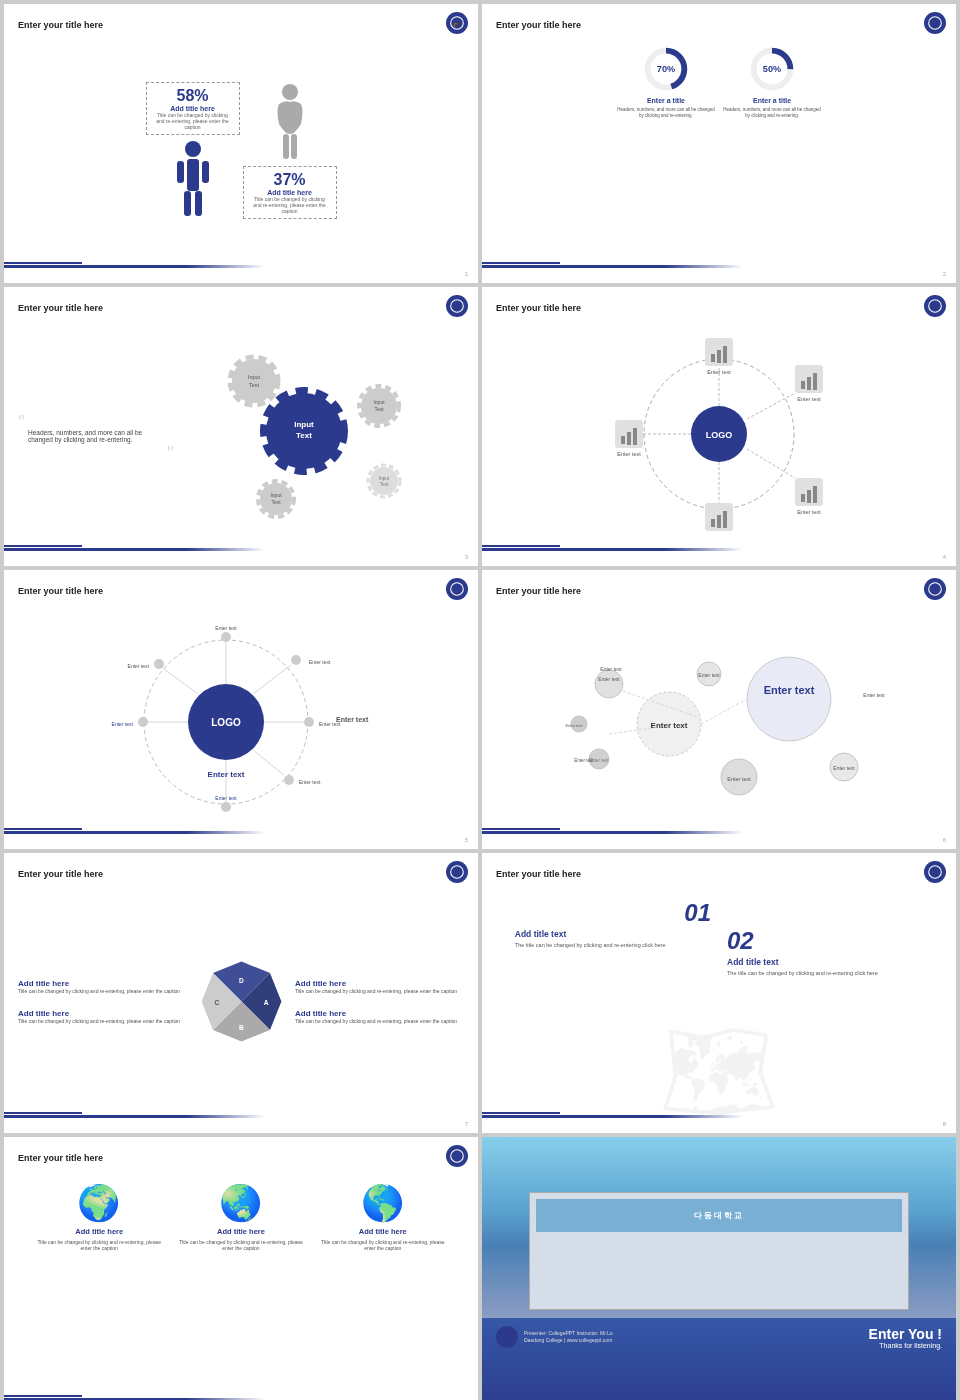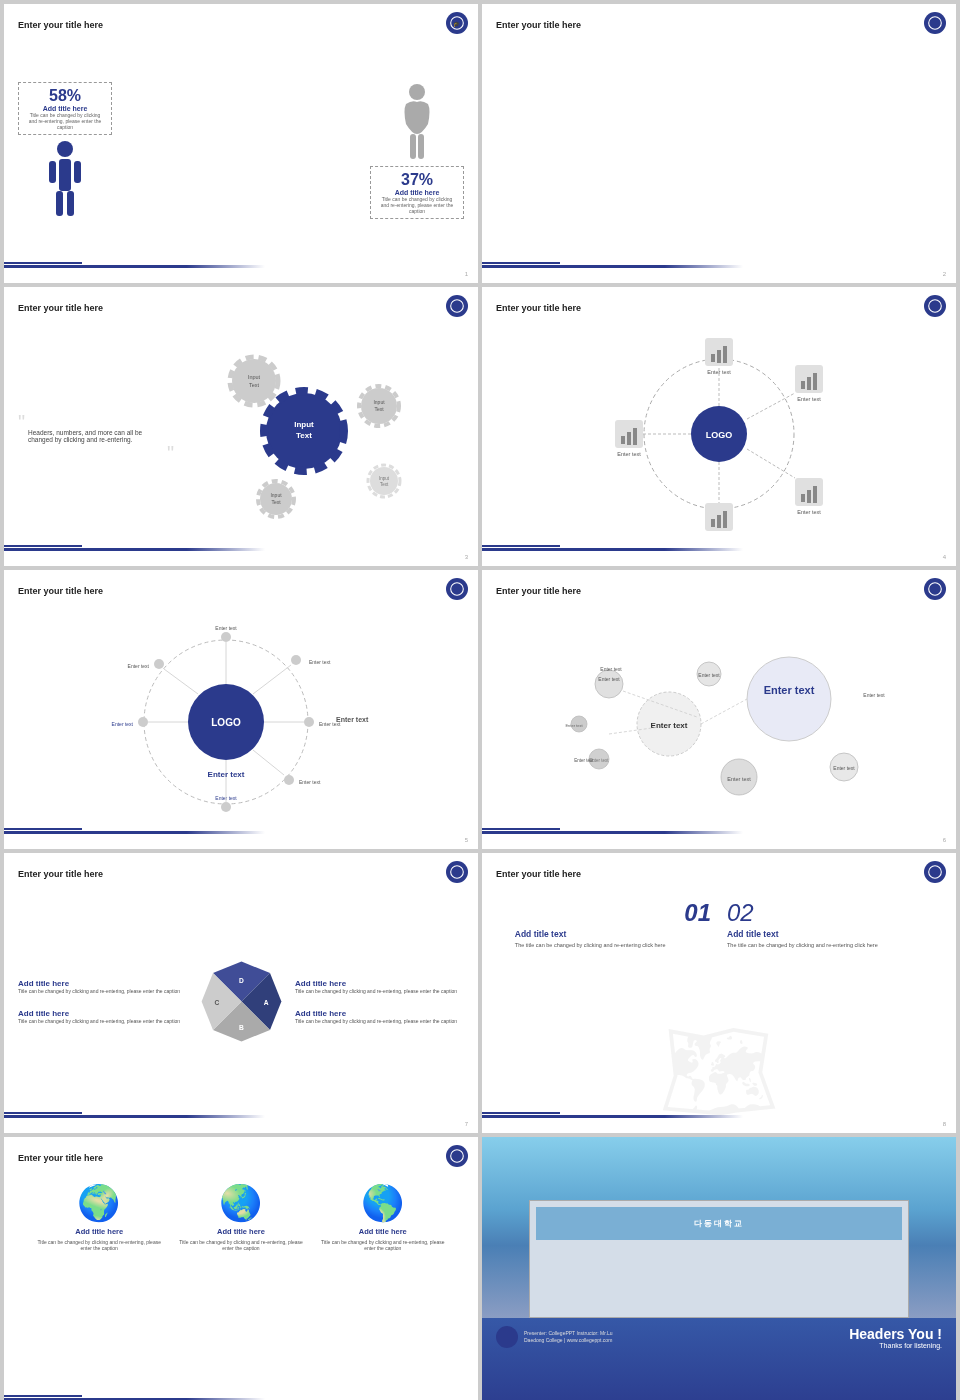--- a/index.html
+++ b/index.html
@@ -34,21 +34,21 @@
     .logo-circle svg { width: 14px; height: 14px; }
     .slide-num {
       position: absolute;
       bottom: 6px;
       right: 10px;
       font-size: 6px;
       color: #aaa;
     }
 
     
-    .slide1-content { display: flex; align-items: center; justify-content: space-between; gap: 3px; height: calc(100% - 20px); }
+    .slide1-content { display: flex; align-items: center; justify-content: center; gap: 3px; height: calc(100% - 20px); }
     .gender-block { display: flex; flex-direction: column; align-items: center; gap: 4px; }
     .gender-figure { width: 40px; height: 80px; display: flex; align-items: center; justify-content: center; }
     .stat-box { border: 1px dashed #999; padding: 4px 6px; text-align: center; }
     .stat-percent { font-size: 16px; font-weight: bold; color: #2b3a8c; }
     .stat-label { font-size: 7px; font-weight: bold; color: #2b3a8c; }
     .stat-desc { font-size: 5px; color: #666; max-width: 80px; text-align: center; }
 
     
     .slide2-content { display: flex; gap: 8px; justify-content: center; align-items: flex-start; padding-top: 10px; height: calc(100% - 20px); }
     .donut-item { display: flex; flex-direction: column; align-items: center; gap: 3px; width: 22%; }
@@ -148,20 +148,38 @@
           <circle cx="10" cy="10" r="9" fill="none" stroke="white" stroke-width="1.5"></circle>
           <text x="10" y="14" text-anchor="middle" fill="white" font-size="8">🎓</text>
         </svg>
     </div>
     <div class="slide-num">1</div>
   </div>
 
   <div class="slide">
     <div class="slide-title">Enter your title here</div>
     <div class="slide2-content">
+      <div class="donut-item">
+        <svg class="donut-svg" viewBox="0 0 60 60">
+          <circle cx="30" cy="30" r="22" fill="none" stroke="#eee" stroke-width="7"></circle>
+          <circle cx="30" cy="30" r="22" fill="none" stroke="#2b3a8c" stroke-width="7" stroke-dasharray="96.8 138.2" stroke-dashoffset="34.6" transform="rotate(-90 30 30)"></circle>
+          <text x="30" y="34" text-anchor="middle" font-size="11" font-weight="bold" fill="#2b3a8c">70%</text>
+        </svg>
+        <div class="donut-label">Enter a title</div>
+        <div class="donut-desc">Headers, numbers, and more can all be changed by clicking and re-entering.</div>
+      </div>
+      <div class="donut-item">
+        <svg class="donut-svg" viewBox="0 0 60 60">
+          <circle cx="30" cy="30" r="22" fill="none" stroke="#eee" stroke-width="7"></circle>
+          <circle cx="30" cy="30" r="22" fill="none" stroke="#2b3a8c" stroke-width="7" stroke-dasharray="69.1 138.2" stroke-dashoffset="34.6" transform="rotate(-90 30 30)"></circle>
+          <text x="30" y="34" text-anchor="middle" font-size="11" font-weight="bold" fill="#2b3a8c">50%</text>
+        </svg>
+        <div class="donut-label">Enter a title</div>
+        <div class="donut-desc">Headers, numbers, and more can all be changed by clicking and re-entering.</div>
+      </div>
     </div>
     <div class="decorative-line"></div>
     <div class="logo-circle">
       <svg viewBox="0 0 20 20">
           <circle cx="10" cy="10" r="9" fill="none" stroke="white" stroke-width="1.5"></circle>
         </svg>
     </div>
     <div class="slide-num">2</div>
   </div>
 
@@ -440,21 +458,21 @@
     <div style="position:relative;height:calc(100% - 20px);overflow:hidden;">
 
       <div style="position:absolute;bottom:-10px;left:50%;transform:translateX(-50%);font-size:95px;color:#ddd;opacity:0.35;pointer-events:none;">🗺</div>
       <div style="display:flex;gap:16px;padding-top:18px;justify-content:center;">
         <div style="width:44%;">
           <div style="font-size:24px;font-style:italic;color:#2b3a8c;font-weight:bold;line-height:1;text-align:right;">01</div>
           <div style="font-size:8.5px;font-weight:bold;color:#2b3a8c;margin-top:4px;">Add title text</div>
           <div style="font-size:5.5px;color:#555;line-height:1.4;margin-top:3px;">The title can be changed by clicking and re-entering click here</div>
         </div>
         <div style="width:44%;">
-          <div style="font-size:24px;font-style:italic;color:#2b3a8c;font-weight:normal;line-height:1;">02</div>
+          <div style="font-size:24px;font-style:italic;color:#2b3a8c;font-weight:bold;line-height:1;margin-top:28px;">02</div>
           <div style="font-size:8.5px;font-weight:bold;color:#2b3a8c;margin-top:4px;">Add title text</div>
           <div style="font-size:5.5px;color:#555;line-height:1.4;margin-top:3px;">The title can be changed by clicking and re-entering click here</div>
         </div>
       </div>
     </div>
     <div class="decorative-line"></div>
     <div class="logo-circle">
       <svg viewBox="0 0 20 20">
           <circle cx="10" cy="10" r="9" fill="none" stroke="white" stroke-width="1.5"></circle>
         </svg>
@@ -487,21 +505,21 @@
           <circle cx="10" cy="10" r="9" fill="none" stroke="white" stroke-width="1.5"></circle>
         </svg>
     </div>
 
   </div>
 
   <div class="slide slide10">
     <div class="slide10-img">
       <div style="width:100%;height:100%;background:linear-gradient(180deg,#87CEEB 0%,#5BA3D0 40%,#4a7fb5 60%,#8B9DC3 100%);position:relative;display:flex;align-items:center;justify-content:center;">
 
-        <div style="position:absolute;bottom:0;left:10%;width:80%;height:65%;background:#d4dde8;border:1px solid #aaa;">
+        <div style="position:absolute;bottom:8px;left:10%;width:80%;height:65%;background:#d4dde8;border:1px solid #aaa;">
           <div style="display:grid;grid-template-columns:repeat(8,1fr);grid-template-rows:repeat(3,1fr);gap:3px;padding:6px;height:100%;">
             <div style="background:#7aafd4;grid-column:span 8;display:flex;align-items:center;justify-content:center;font-size:8px;font-weight:bold;color:#fff;letter-spacing:2px;">다동대학교</div>
           </div>
 
           <div style="display:flex;gap:2px;padding:2px 6px;flex-wrap:wrap;">
             
             
             
             
             
@@ -514,19 +532,19 @@
     </div>
     <div class="slide10-bottom">
       <div class="presenter-info">
         <div style="width:22px;height:22px;border-radius:50%;background:#2b3a8c;flex-shrink:0;"></div>
         <div>
           <div>Presenter: CollegePPT  Instructor: Mr.Lu</div>
           <div>Daedong College | www.collegeppt.com</div>
         </div>
       </div>
       <div class="thanks-text">
-        <div class="thanks-big">Headers You !</div>
+        <div class="thanks-big">Enter You !</div>
         <div class="thanks-small">Thanks for listening.</div>
       </div>
     </div>
   </div>
 
 </div>
 
 </body></html>

